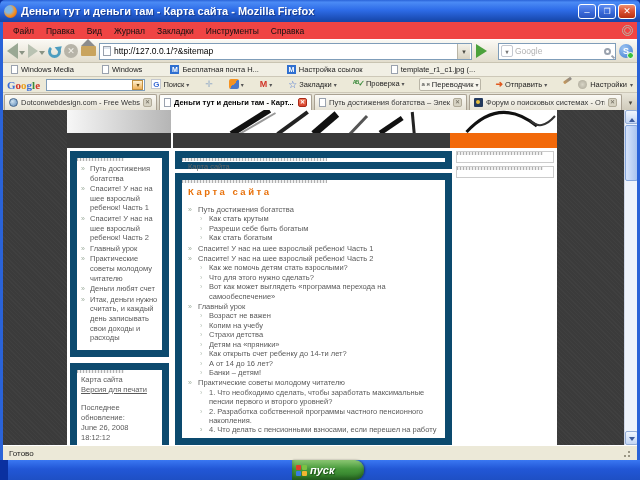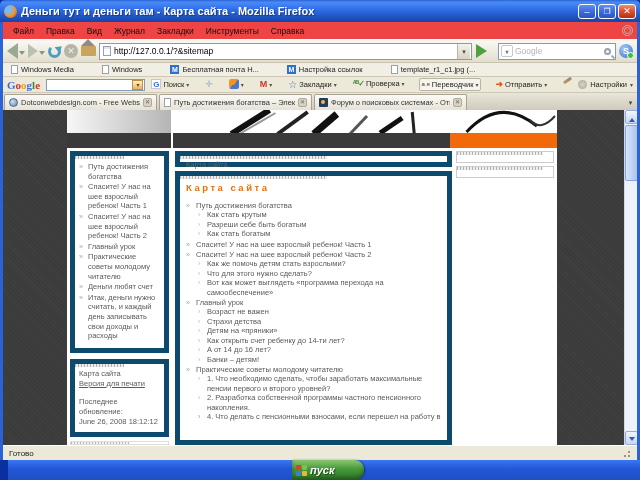--- a/index.html
+++ b/index.html
@@ -112,21 +112,21 @@
   .hdr-left { width:106px; background:linear-gradient(90deg,#f7f7f7,#b5b5b5); border-right:2px solid #fff;}
   .hdr-img { flex:1; background:#fff; }
   .site-bar { height:15px; display:flex; }
   .bar-a { width:106px; background:#3a3a3a; border-right:2px solid #fff;}
   .bar-b { width:277px; background:#3a3a3a; }
   .bar-orange { flex:1; }
   .site-body { display:flex; padding:3px 0 0 3px; height:calc(100% - 38px); }
   .col-left { width:99px; margin-right:6px; display:flex; flex-direction:column;}
   .col-center { width:277px; margin-right:4px; display:flex; flex-direction:column; min-height:0;}
   .col-right { flex:1; margin-right:3px; }
-  .pbox { background:#fff; border:5px solid #0c4a6e; position:relative; }
+  .pbox { background:#fff; border:7px solid #0c4a6e; position:relative; }
   .pbox::before { content:""; position:absolute; top:0; left:0; height:3px; width:55%; background:repeating-linear-gradient(90deg,#b0b0b0 0 1px,#eee 1px 3px); }
   .side-list { list-style:none; padding:6px 3px 6px 4px; }
   .side-list li { position:relative; padding-left:9px; font-size:7.5px; line-height:9.6px; color:#5a5a5a; margin-bottom:1px;}
   .mark1 { position:absolute; left:0; top:0; color:#9fae9f; font-size:7px; }
   .info-box { margin-top:6px; padding:5px 4px; font-size:7.5px; line-height:10px; color:#5a5a5a;}
   .info-box .plink { text-decoration:underline; }
   .info-gap { height:8px; }
   .dotted-strip { margin-top:4px; height:5px; border:1px solid #ddd; background:repeating-linear-gradient(90deg,#b8b8b8 0 1px,#f2f2f2 1px 3px) top left/60% 3px no-repeat #fff; }
   .breadcrumb-box { height:16px; font-size:7.5px; color:#666; padding:4px 0 0 6px; }
   .main-box { margin-top:4px; flex:1; overflow:hidden; padding:6px 6px 0 6px; }
@@ -325,20 +325,25 @@
       </span>
     </div>
 
     <div class="tabbar">
       <div class="tabs" id="tabs">
           <div class="tab">
             <span class="favicon globe-favicon"></span>
             <span class="tab-label">Dotconwebdesign.com - Free Websit...</span>
             <span class="tab-close">✕</span>
           </div>
+          <div class="tab active">
+            <span class="favicon page-favicon"></span>
+            <span class="tab-label">Деньги тут и деньги там - Карт...</span>
+            <span class="tab-close hot">✕</span>
+          </div>
           <div class="tab">
             <span class="favicon page-favicon"></span>
             <span class="tab-label">Путь достижения богатства – Элек...</span>
             <span class="tab-close">✕</span>
           </div>
           <div class="tab">
             <span class="favicon forum-favicon"></span>
             <span class="tab-label">Форум о поисковых системах - Отв...</span>
             <span class="tab-close">✕</span>
           </div>
@@ -400,20 +405,21 @@
                   <li class="t2"><span class="mark2">›</span><span>Как стать крутым</span></li>
                   <li class="t2"><span class="mark2">›</span><span>Разреши себе быть богатым</span></li>
                   <li class="t2"><span class="mark2">›</span><span>Как стать богатым</span></li>
                   <li class="t1"><span class="mark1">»</span><span>Спасите! У нас на шее взрослый ребенок! Часть 1</span></li>
                   <li class="t1"><span class="mark1">»</span><span>Спасите! У нас на шее взрослый ребенок! Часть 2</span></li>
                   <li class="t2"><span class="mark2">›</span><span>Как же помочь детям стать взрослыми?</span></li>
                   <li class="t2"><span class="mark2">›</span><span>Что для этого нужно сделать?</span></li>
                   <li class="t2"><span class="mark2">›</span><span>Вот как может выглядеть «программа перехода на самообеспечение»</span></li>
                   <li class="t1"><span class="mark1">»</span><span>Главный урок</span></li>
                   <li class="t2"><span class="mark2">›</span><span>Возраст не важен</span></li>
+                  <li class="t2"><span class="mark2">›</span><span>Копим на учебу</span></li>
                   <li class="t2"><span class="mark2">›</span><span>Страхи детства</span></li>
                   <li class="t2"><span class="mark2">›</span><span>Детям на «пряники»</span></li>
                   <li class="t2"><span class="mark2">›</span><span>Как открыть счет ребенку до 14-ти лет?</span></li>
                   <li class="t2"><span class="mark2">›</span><span>А от 14 до 16 лет?</span></li>
                   <li class="t2"><span class="mark2">›</span><span>Банки – детям!</span></li>
                   <li class="t1"><span class="mark1">»</span><span>Практические советы молодому читателю</span></li>
                   <li class="t2"><span class="mark2">›</span><span>1. Что необходимо сделать, чтобы заработать максимальные пенсии первого и второго уровней?</span></li>
                   <li class="t2"><span class="mark2">›</span><span>2. Разработка собственной программы частного пенсионного накопления.</span></li>
                   <li class="t2"><span class="mark2">›</span></li>
                   <li class="t2"><span class="mark2">›</span><span>4. Что делать с пенсионными взносами, если перешел на работу в</span></li>

